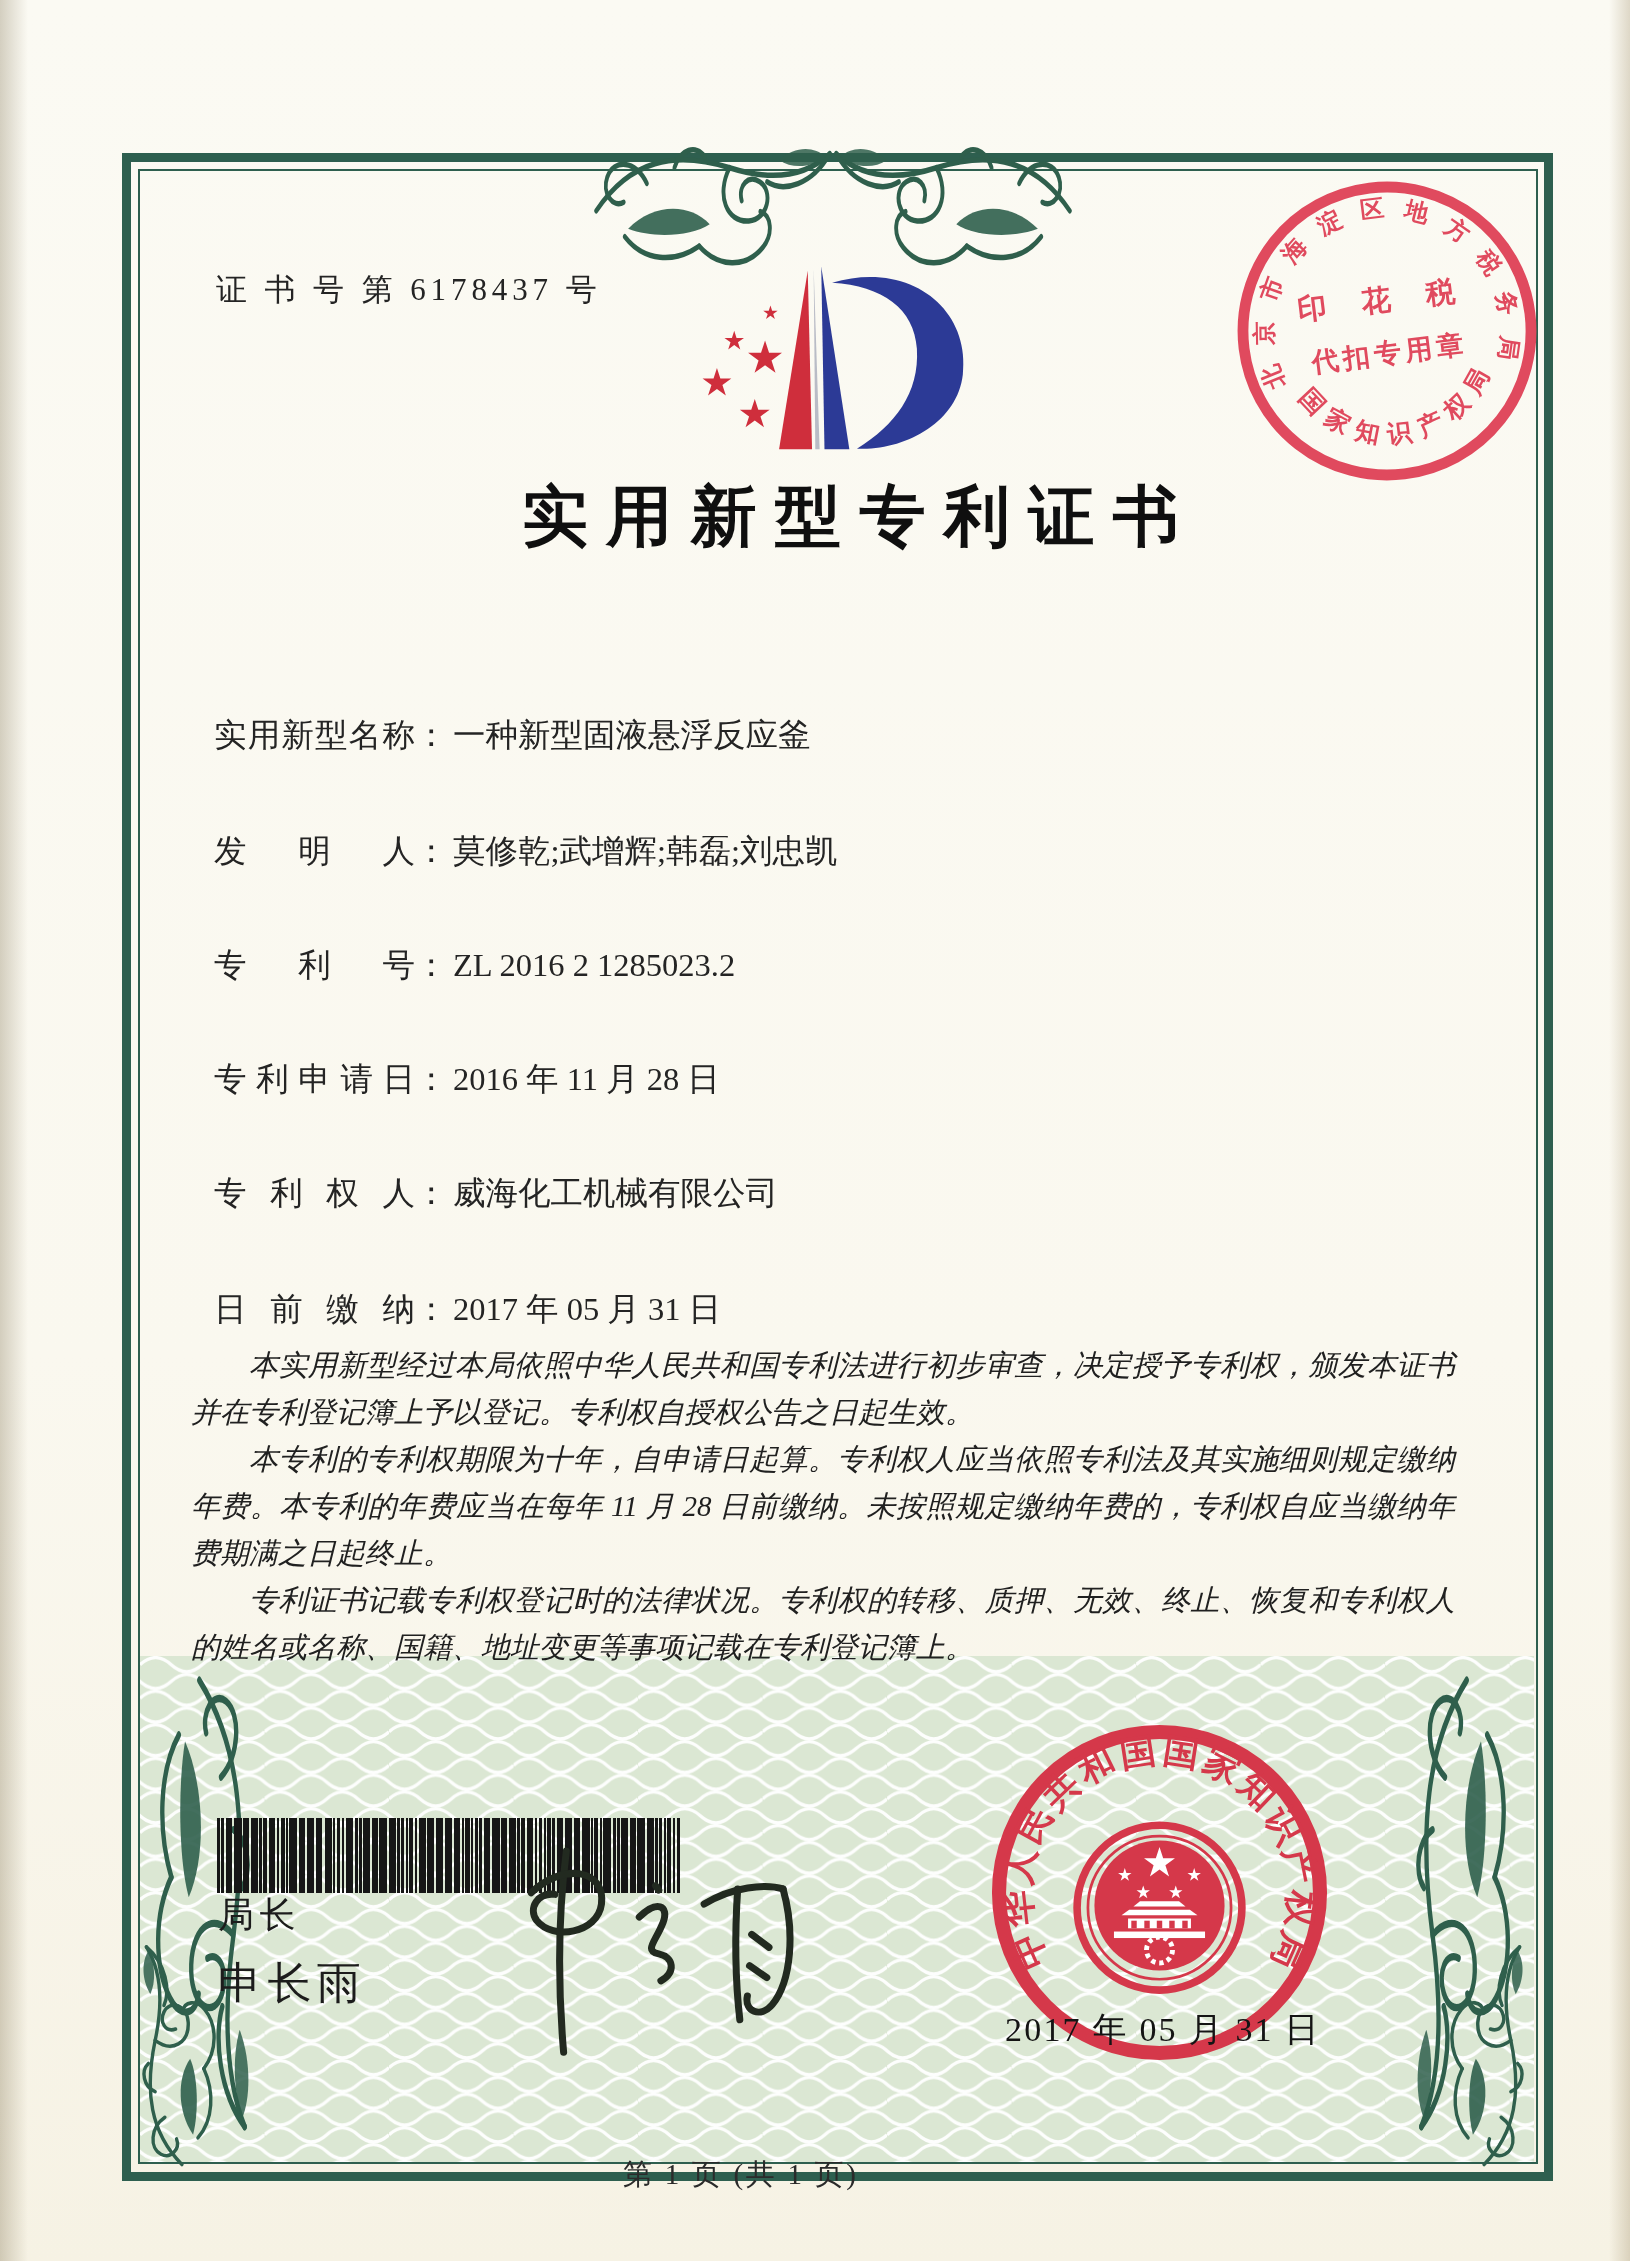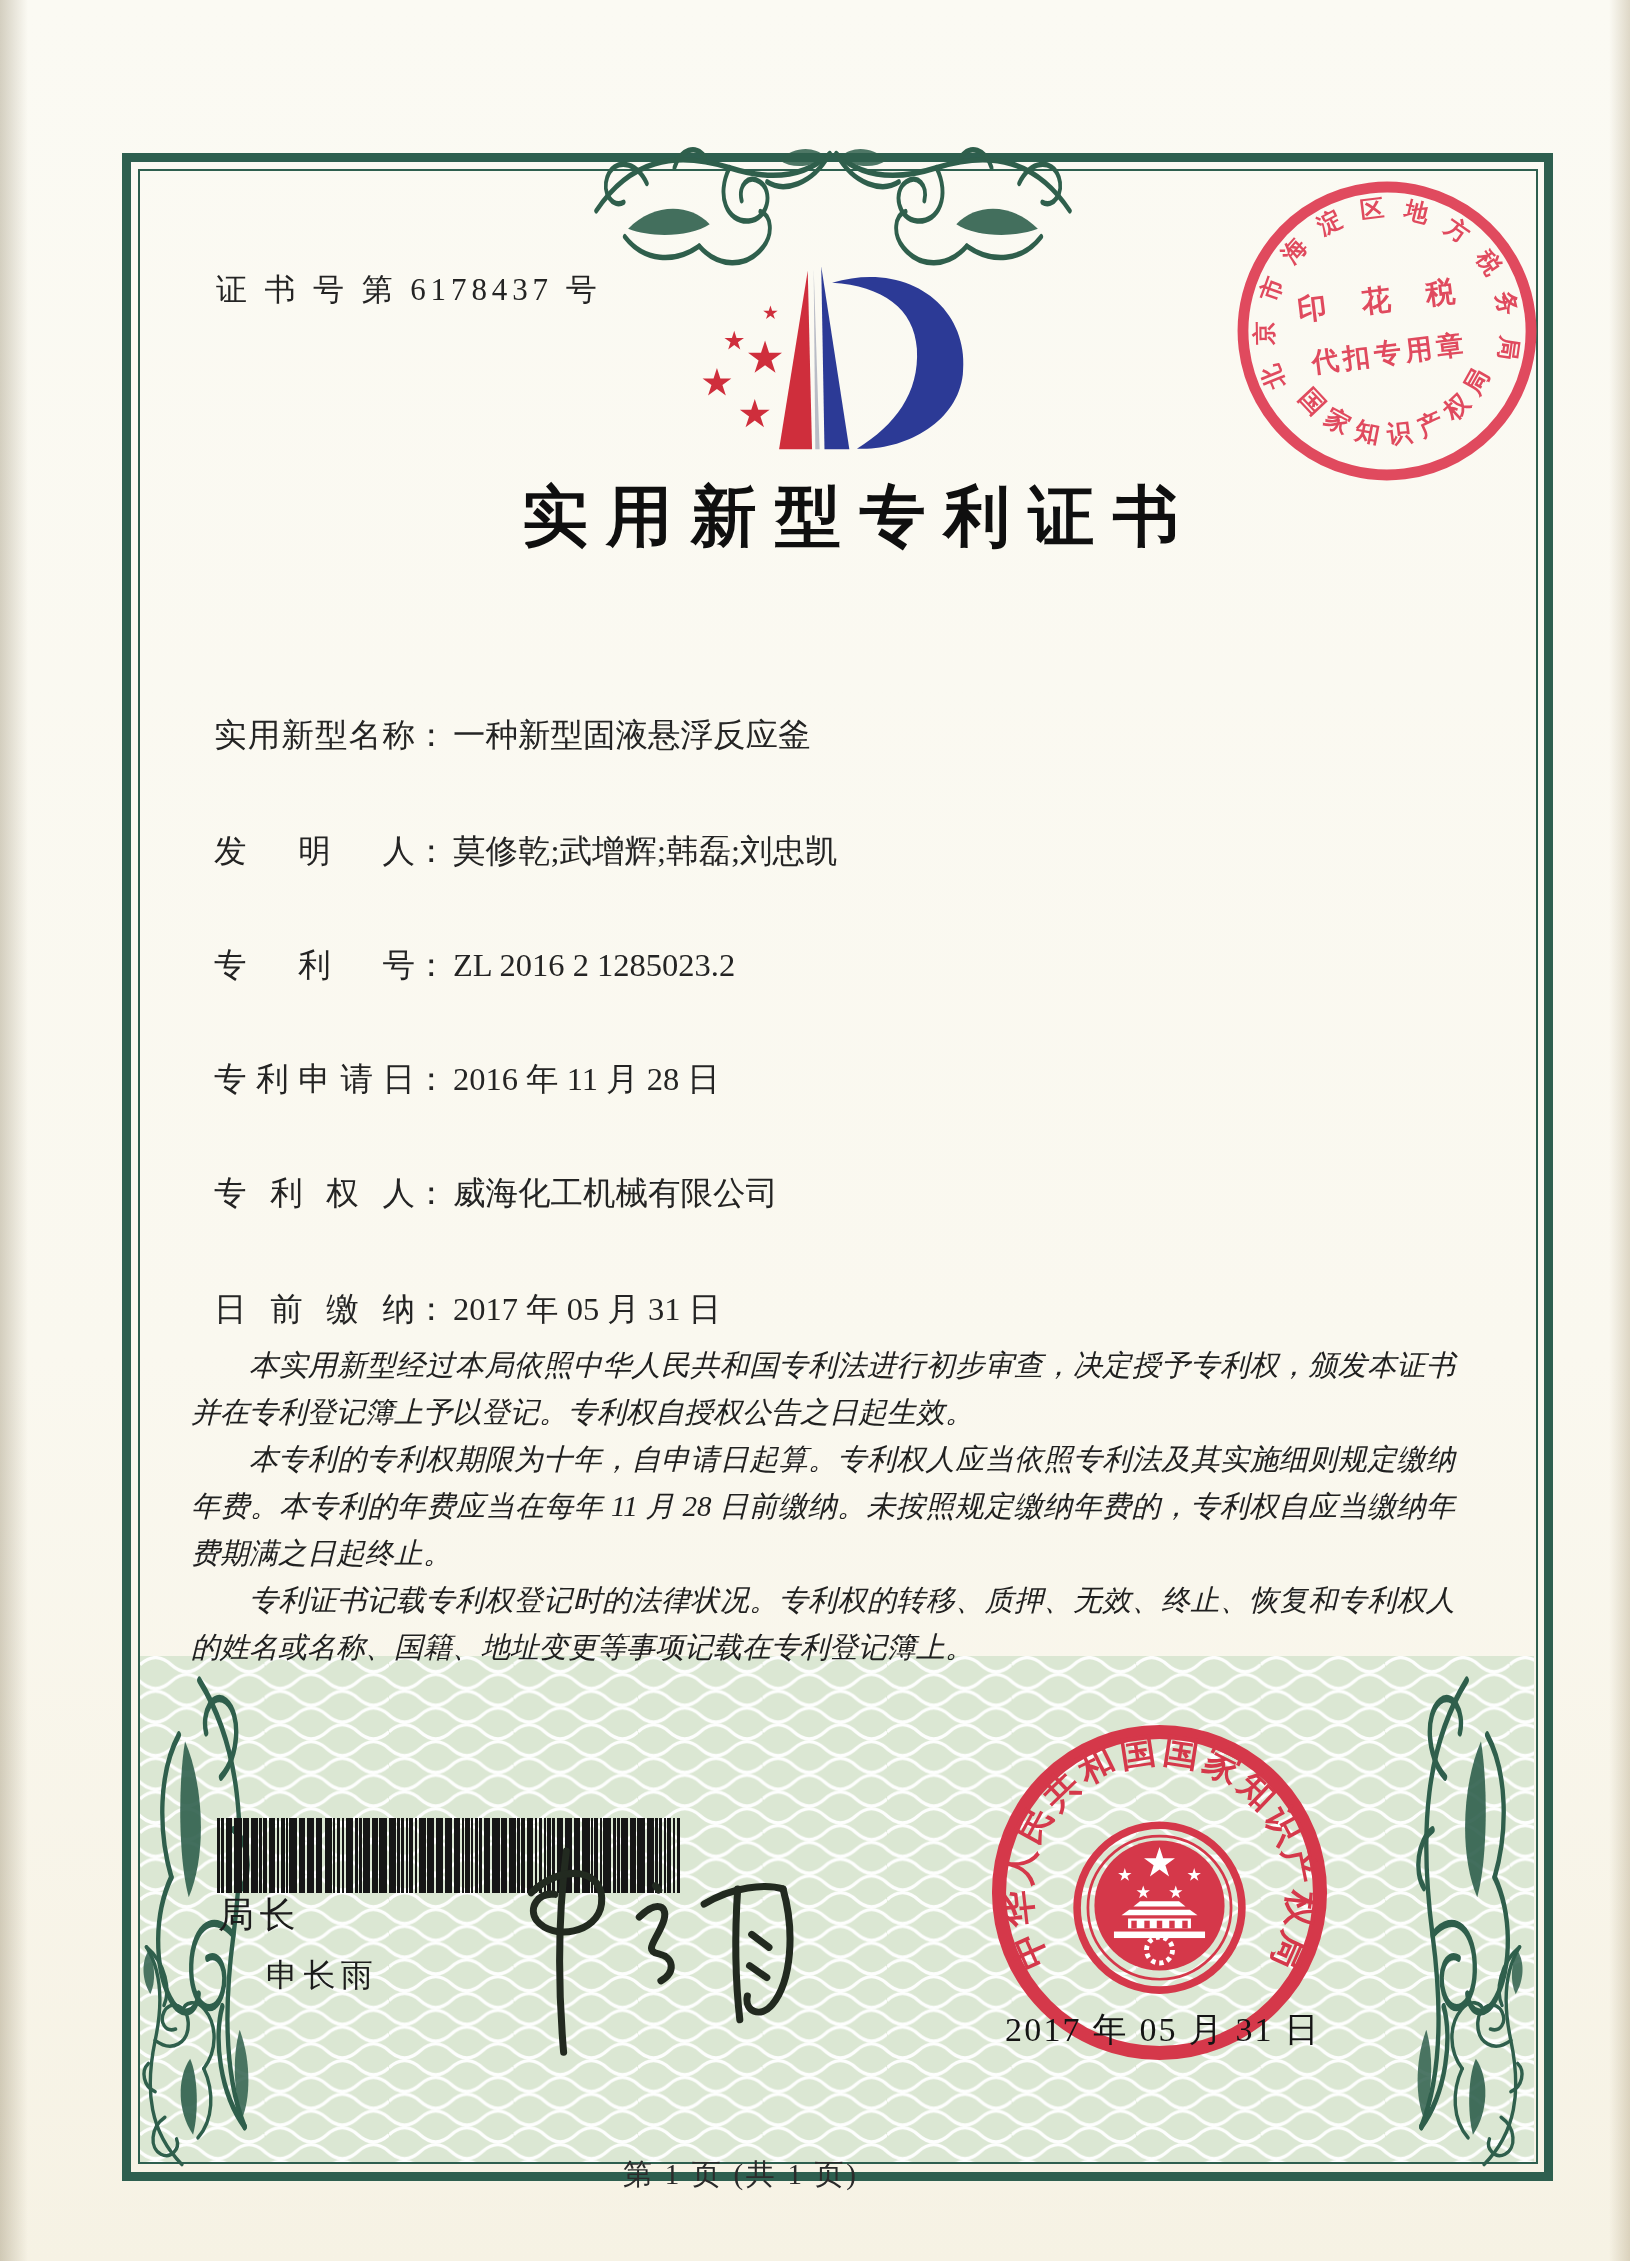--- a/index.html
+++ b/index.html
@@ -36,21 +36,21 @@
   .fvalue{margin-left:5.4px;}
   .bodytext{position:absolute;left:191px;top:1342px;width:1264px;
     font-size:29px;line-height:47px;text-align:justify;color:#202020;font-style:italic;}
   .bodytext p{margin:0;text-indent:2em;}
   .barcode{position:absolute;left:217px;top:1818px;width:464px;height:75px;
     background:
       repeating-linear-gradient(90deg,#161616 0 2.2px,transparent 2.2px 4.3px),
       repeating-linear-gradient(90deg,#161616 0 3.2px,transparent 3.2px 9.2px),
       repeating-linear-gradient(90deg,#161616 0 1.1px,transparent 1.1px 6px);}
   .director-title{position:absolute;left:218px;top:1891px;font-size:36px;letter-spacing:5.4px;color:#1c1c1c;}
-  .director-name{position:absolute;left:218px;top:1954px;font-size:32px;letter-spacing:5.4px;color:#1c1c1c;margin-left:48px;}
+  .director-name{position:absolute;left:218px;top:1954px;font-size:44px;letter-spacing:5.4px;color:#1c1c1c;}
   .signature{position:absolute;left:477px;top:1836px;width:357px;height:227px;color:#222a20;}
   .seal{position:absolute;left:986px;top:1719px;width:347px;height:347px;color:#d5384a;}
   .seal-date{position:absolute;left:1005px;top:2007px;width:303px;font-size:34px;
     letter-spacing:2.2px;color:#141414;z-index:5;white-space:nowrap;}
   .tax-stamp{position:absolute;left:1230px;top:174px;width:314px;height:314px;
     color:#e04a5e;transform:rotate(-7deg);z-index:4;}
   .footer{position:absolute;left:623px;top:2107px;font-size:29px;letter-spacing:2.7px;color:#2a2a2a;margin-top:48px;}
   svg{display:block;}
   .seal-arc-text{font-size:66px;font-weight:bold;}
   .tax-arc-top{font-size:44px;font-weight:bold;}

